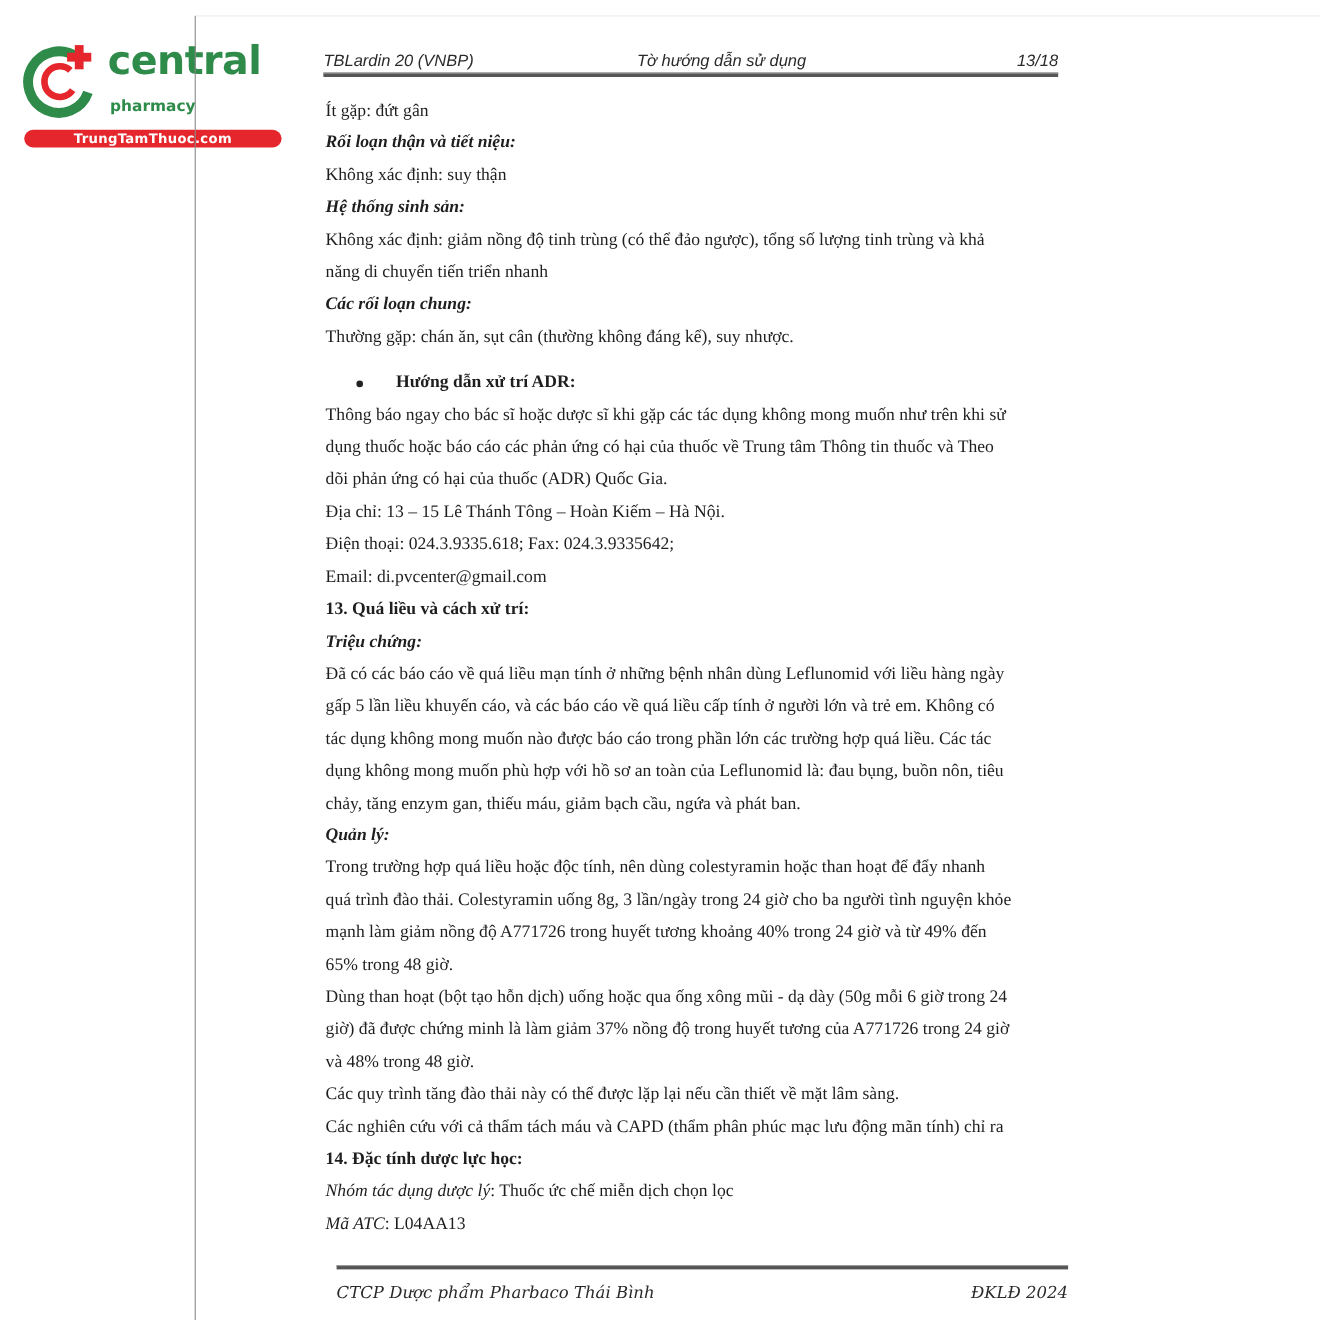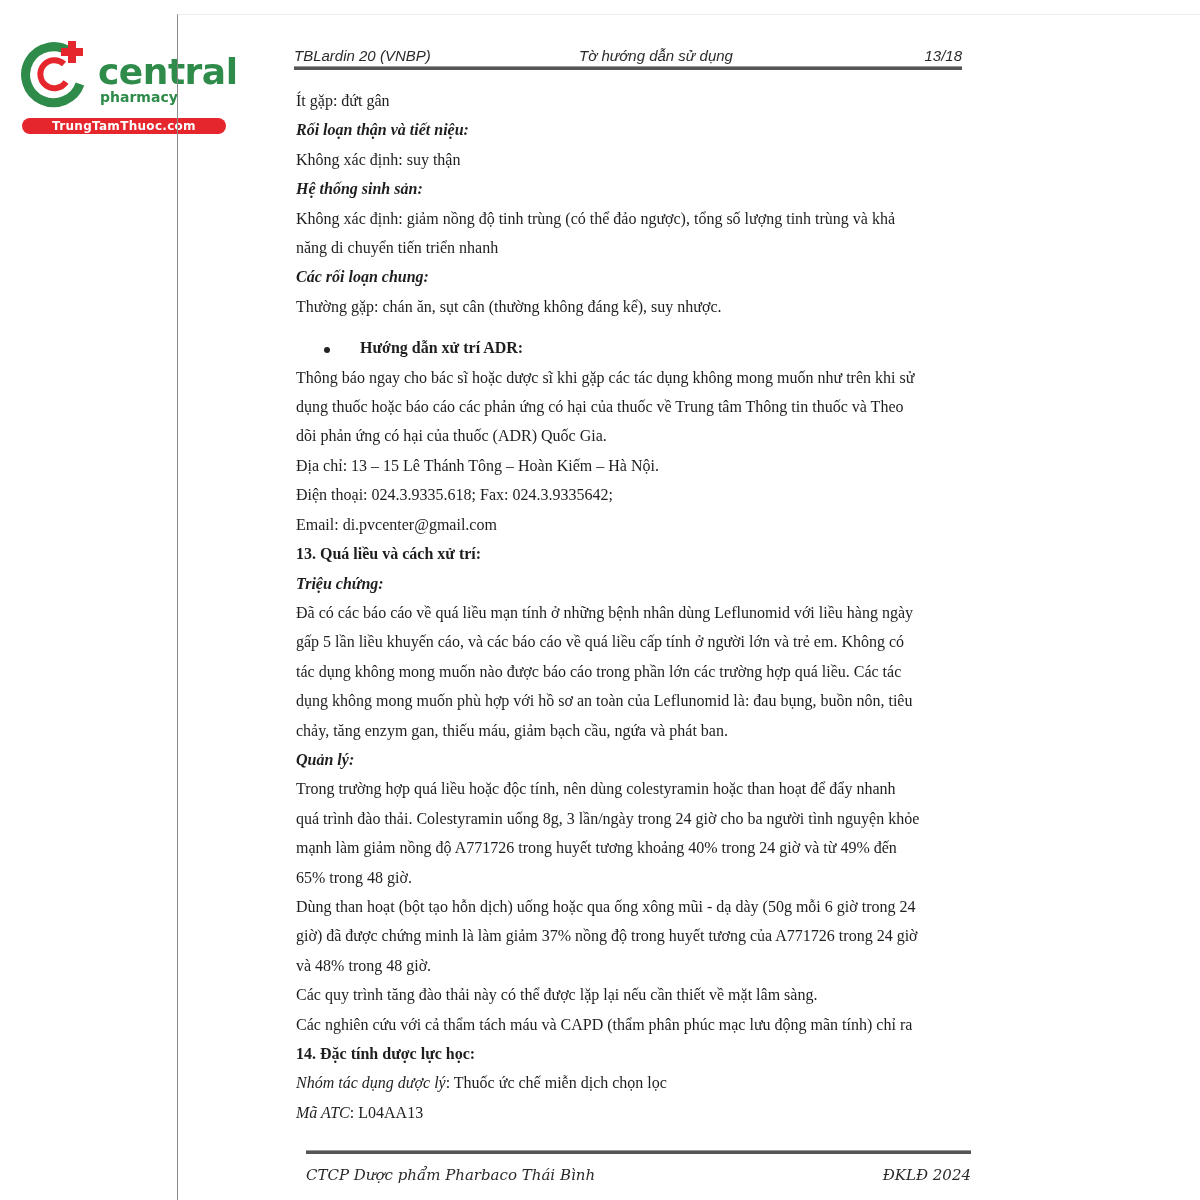--- a/index.html
+++ b/index.html
@@ -4,25 +4,25 @@
   <style>
     * { box-sizing: border-box; margin: 0; padding: 0; }
     html, body {
       width: 1200px; height: 1200px; background: #ffffff; overflow: hidden;
     }
     body { position: relative; font-family: "Liberation Serif", serif; color: #1e1e1e; }
 
     
     .logo { position: absolute; left: 10px; top: 38px; width: 205px; height: 100px; }
     .logo-mark { position: absolute; left: 10px; top: 0; width: 72px; height: 72px; }
-    .logo-word { position: absolute; left: 88px; top: 16px; font-family: "DejaVu Sans", sans-serif;
+    .logo-word { position: absolute; left: 88px; top: 0; font-family: "DejaVu Sans", sans-serif;
       font-weight: bold; font-size: 36px; color: #2e8b4a; letter-spacing: -0.5px; line-height: 1; }
     .logo-sub { position: absolute; left: 90px; top: 52px; font-family: "DejaVu Sans", sans-serif;
       font-weight: bold; font-size: 14px; color: #2e8b4a; line-height: 1; }
-    .logo-pill { position: absolute; left: 12px; top: 80px; width: 204px; height: 16px;
+    .logo-pill { position: absolute; left: 12px; top: 80px; width: 234px; height: 16px;
       background: #e5262c; border-radius: 8px; color: #fff; font-family: "DejaVu Sans", sans-serif;
       font-weight: bold; font-size: 12px; line-height: 16px; text-align: center; letter-spacing: 0.3px; }
 
     
     .page { position: absolute; left: 177px; top: 14px; width: 1023px; height: 1186px;
       border-left: 1.5px solid #8a8a8a; border-top: 1px solid #ececec; }
 
     .header { position: absolute; left: 294px; top: 40px; width: 668px; height: 30px; }
     .header .h-left, .header .h-mid, .header .h-right {
       position: absolute; bottom: 6px; font-family: Liberation Sans, sans-serif; font-style: italic;

